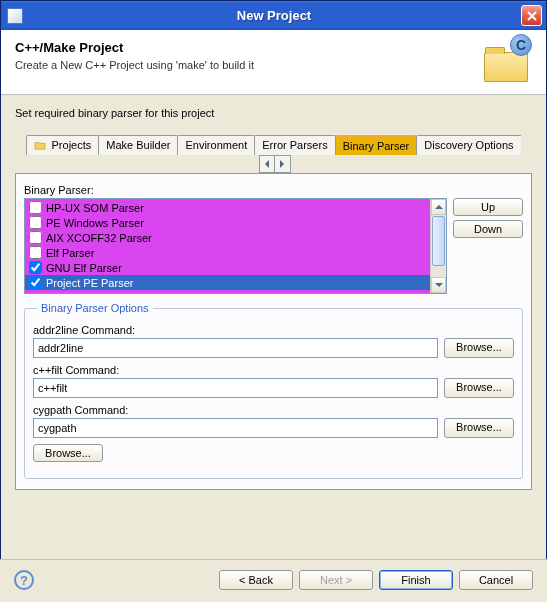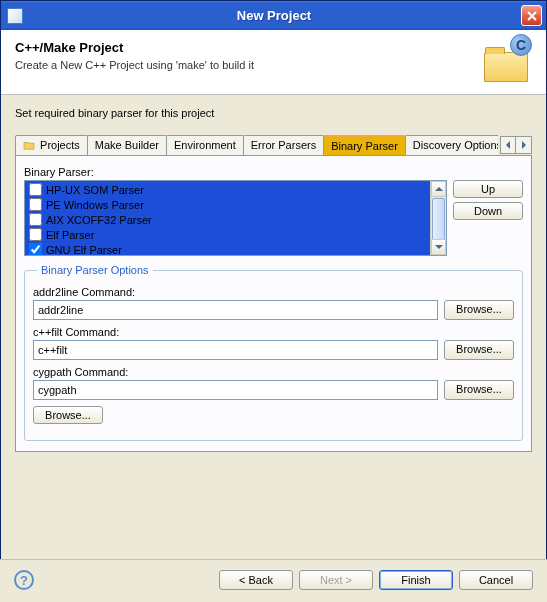--- a/index.html
+++ b/index.html
@@ -12,32 +12,32 @@
 .header { background: #fff; padding: 10px 14px 12px 14px; display: flex; border-bottom: 1px solid #c0c0c0; }
 .header-text { flex: 1; }
 .header-title { font-size: 13px; font-weight: bold; margin-bottom: 4px; }
 .header-sub { font-size: 11px; color: #333; }
 .header-icon { width: 48px; height: 42px; position: relative; }
 .folder { position: absolute; width: 44px; height: 30px; bottom: 0; background: linear-gradient(to bottom,#fceaa8,#f5d060); border: 1px solid #c0a030; border-radius: 2px 2px 0 0; }
 .folder::before { content:""; position:absolute; top:-6px; left:0; width:18px; height:6px; background:#f5d060; border:1px solid #c0a030; border-bottom:none; border-radius:2px 2px 0 0; }
 .cletter { position:absolute; top:-6px; right:0; width:22px; height:22px; border-radius:50%; background:radial-gradient(circle at 30% 30%,#a0c8f0,#5a8fd0); color:#1a4580; font-weight:bold; font-size:14px; display:flex; align-items:center; justify-content:center; border:1px solid #4a7ac8; }
 .content { padding: 12px 14px 8px 14px; }
 .instruction { margin-bottom: 16px; }
-.tabrow { display:flex; align-items:center; border-bottom:1px solid #919b9c; position:relative; }
+.tabrow { display:flex; align-items:center; border-bottom:1px solid #919b9c; position:relative;flex-direction:column; }
 .tabs { display:flex; overflow:hidden; flex:1; }
 .tab { padding:3px 7px; border:1px solid #919b9c; border-bottom:none; background:#f4f3ee; margin-right:-1px; cursor:pointer; white-space:nowrap; border-radius:2px 2px 0 0; }
 .tab svg { width:12px; height:10px; vertical-align:-1px; margin-right:2px; }
 .tab.active { background:#eab308; border-top:2px solid #f8a830; position:relative; z-index:2; margin-bottom:-1px; padding-bottom:4px; }
 .tabscroll { display:flex; margin-left:2px; }
 .tsbtn { width:16px; height:18px; border:1px solid #919b9c; background:#f4f3ee; display:flex; align-items:center; justify-content:center; cursor:pointer; }
 .tsbtn + .tsbtn { border-left:none; }
 .panel { border:1px solid #919b9c; border-top:none; background:#fcfcfe; padding:6px 8px 10px 8px; }
 .label { margin:4px 0 2px 0; }
 .parserbox { display:flex; gap:6px; }
-.list { flex:1; border:1px solid #7f9db9; background:#1d4ed8; height:76px; overflow:hidden; position:relative; }
+.list { flex:1; border:1px solid #7f9db9; background:#d946ef; height:96px; overflow:hidden; position:relative; }
 .listinner { padding:1px 0; }
 .row { display:flex; align-items:center; padding:0 2px; height:15px; }
 .row input { margin:0 4px 0 2px; width:13px; height:13px; }
 .row.sel { background:#316ac5; color:#fff; }
 .vscroll { position:absolute; right:0; top:0; bottom:0; width:16px; background:#e8e6da; border-left:1px solid #cfcabb; }
 .vsbtn { height:16px; background:linear-gradient(to bottom,#fefefe,#e8e6da); border:1px solid #cfcabb; display:flex; align-items:center; justify-content:center; }
 .vsbtn.bot { position:absolute; bottom:0; left:0; right:0; }
 .thumb { position:absolute; left:1px; right:1px; top:17px; height:50px; background:linear-gradient(to right,#e8f0fb,#c4d8f5); border:1px solid #8aa8d8; border-radius:2px; }
 .sidebtns { display:flex; flex-direction:column; gap:4px; }
 .wbtn { min-width:70px; padding:2px 10px; background:linear-gradient(to bottom,#fff,#ece9d8); border:1px solid #919b9c; border-radius:3px; cursor:pointer; text-align:center; }

